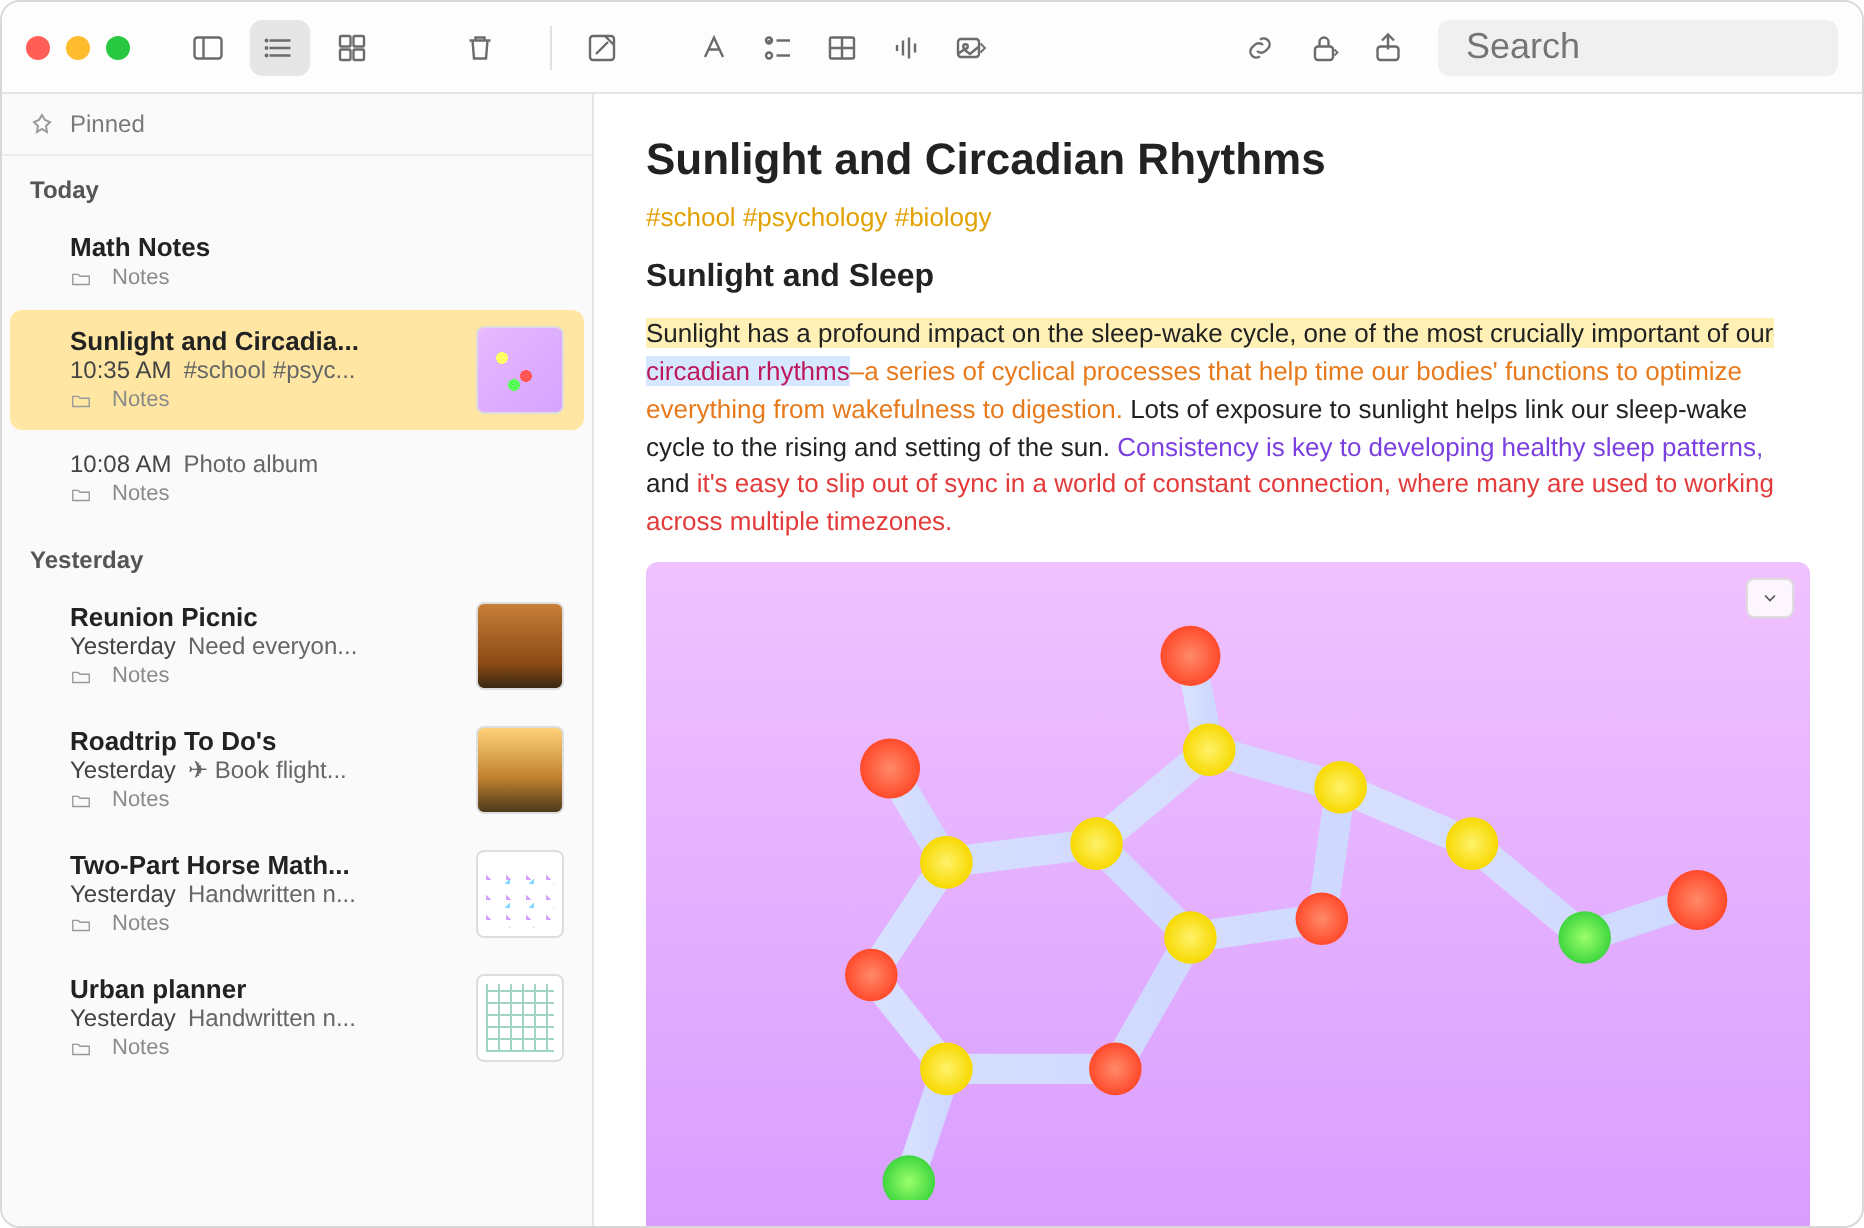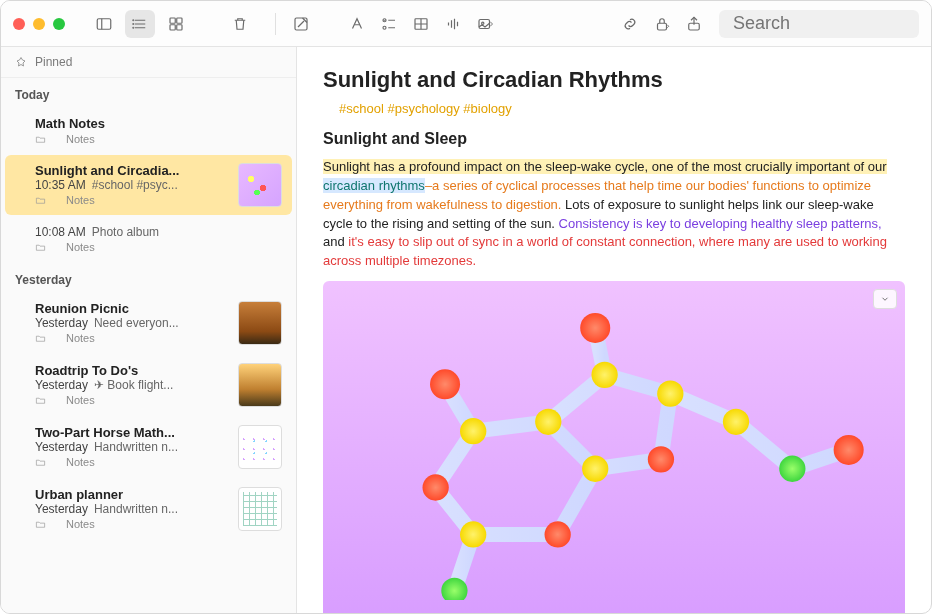--- a/index.html
+++ b/index.html
@@ -65,21 +65,21 @@
   .note-item {
     padding:8px 10px 8px 30px; margin:2px 4px; border-radius:6px;
     display:flex; gap:8px; cursor:default;
   }
   .note-item.selected { background:#ffe7a3; }
   .note-text { flex:1; min-width:0; }
   .note-title { font-weight:600; font-size:13px; white-space:nowrap; overflow:hidden; text-overflow:ellipsis;}
   .note-sub { font-size:12px; color:#666; display:flex; gap:6px; white-space:nowrap; overflow:hidden; text-overflow:ellipsis;}
   .note-sub .time{color:#444;}
   .note-sub .preview{overflow:hidden; text-overflow:ellipsis;}
-  .note-folder { font-size:11px; color:#8a8a8a; display:flex; align-items:center; gap:20px; margin-top:2px;}
+  .note-folder { font-size:11px; color:#8a8a8a; display:flex; align-items:center; gap:10px; margin-top:2px;}
   .note-folder svg{width:11px; height:11px; stroke:#999; fill:none; stroke-width:1.5;}
   .thumb {
     width:44px; height:44px; border-radius:4px; flex:0 0 44px;
     background:linear-gradient(135deg,#e8b8ff 0%,#d5a4ff 100%);
     border:1px solid #ddd;
     position:relative; overflow:hidden;
   }
   .thumb.mol::after{
     content:""; position:absolute; inset:6px;
     background:
@@ -96,26 +96,26 @@
      opacity:.6;}
   .thumb.plan{background:#fff;}
   .thumb.plan::after{content:"";position:absolute;inset:4px;background:
      repeating-linear-gradient(0deg,#4a8 0 1px,transparent 1px 6px),
      repeating-linear-gradient(90deg,#4a8 0 1px,transparent 1px 6px);
      opacity:.5;}
 
   
   .content { flex:1; overflow-y:auto; padding:20px 26px 12px; position:relative;}
   .note-h1 { font-size:22px; font-weight:700; margin-bottom:8px;}
-  .hashtags { font-size:13px; margin-bottom:14px;margin-left:16px;}
+  .hashtags { font-size:13px; margin-bottom:14px;}
   .hashtags span{color:#e2a100;}
   .note-h2 { font-size:16px; font-weight:700; margin-bottom:10px;}
   .para { font-size:13px; line-height:1.45; margin-bottom:10px;}
   .hl-yellow{background:#fff1b6;}
-  .hl-blue{color:#0f766e; background:#d6e8ff;}
+  .hl-blue{color:#be185d; background:#d6e8ff;}
   .hl-orange{color:#e67a1c;}
   .hl-red{color:#e33a3a;}
   .hl-purple{color:#7a3fe0;text-align:center;}
   .image-block {
     position:relative; width:100%; height:340px; border-radius:6px;
     background:linear-gradient(180deg,#f0c2ff 0%,#d89dff 100%);
     margin-top:4px; overflow:hidden;
   }
   .img-menu{
     position:absolute; top:8px; right:8px; width:24px; height:20px;

